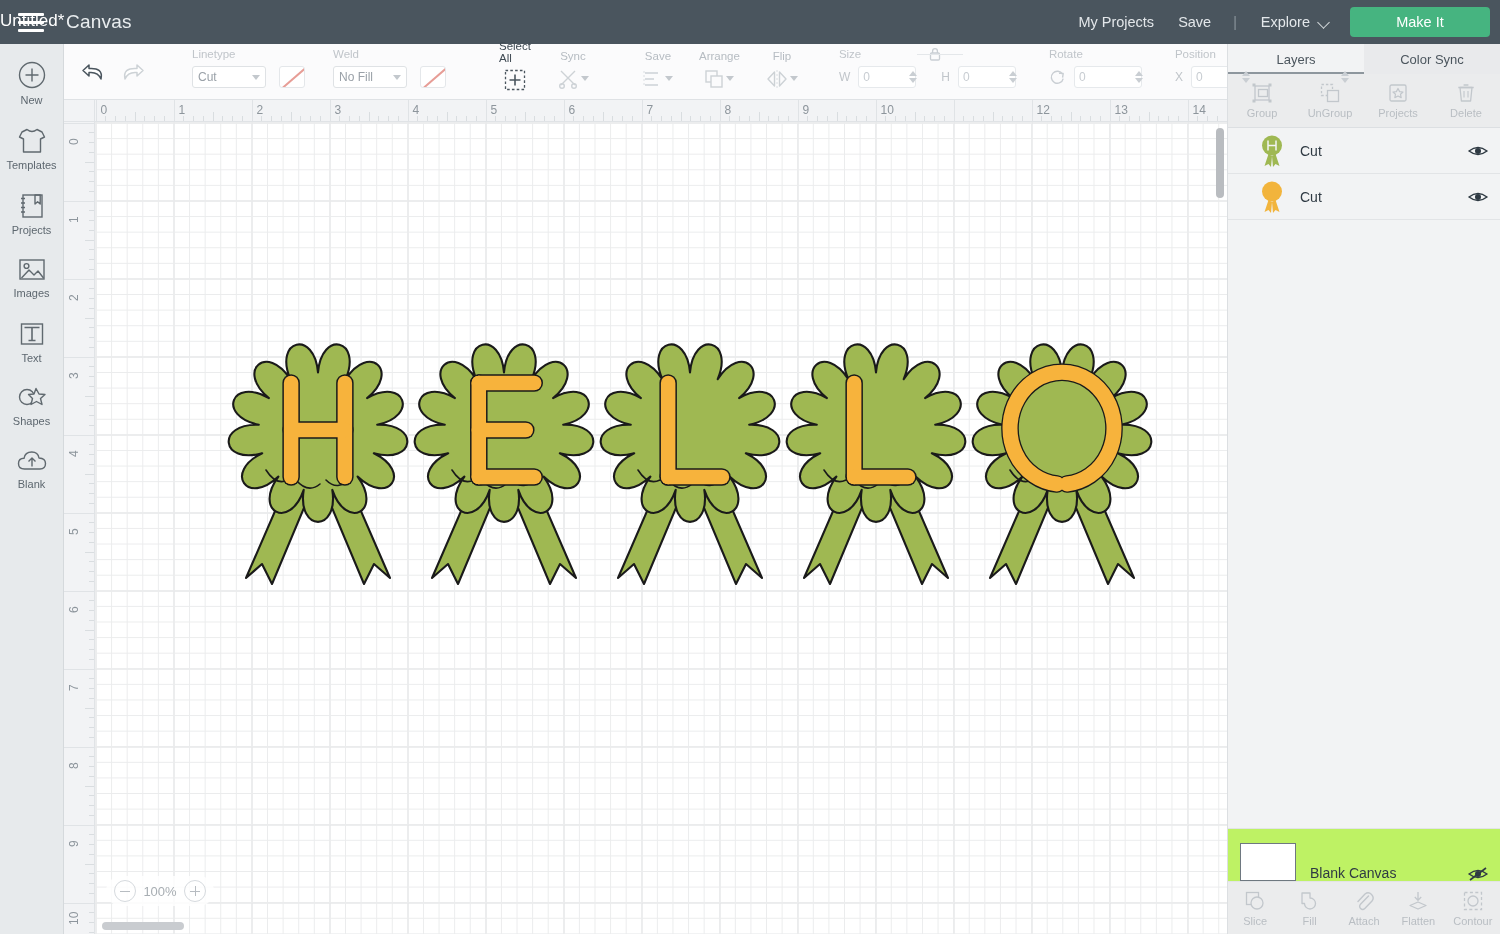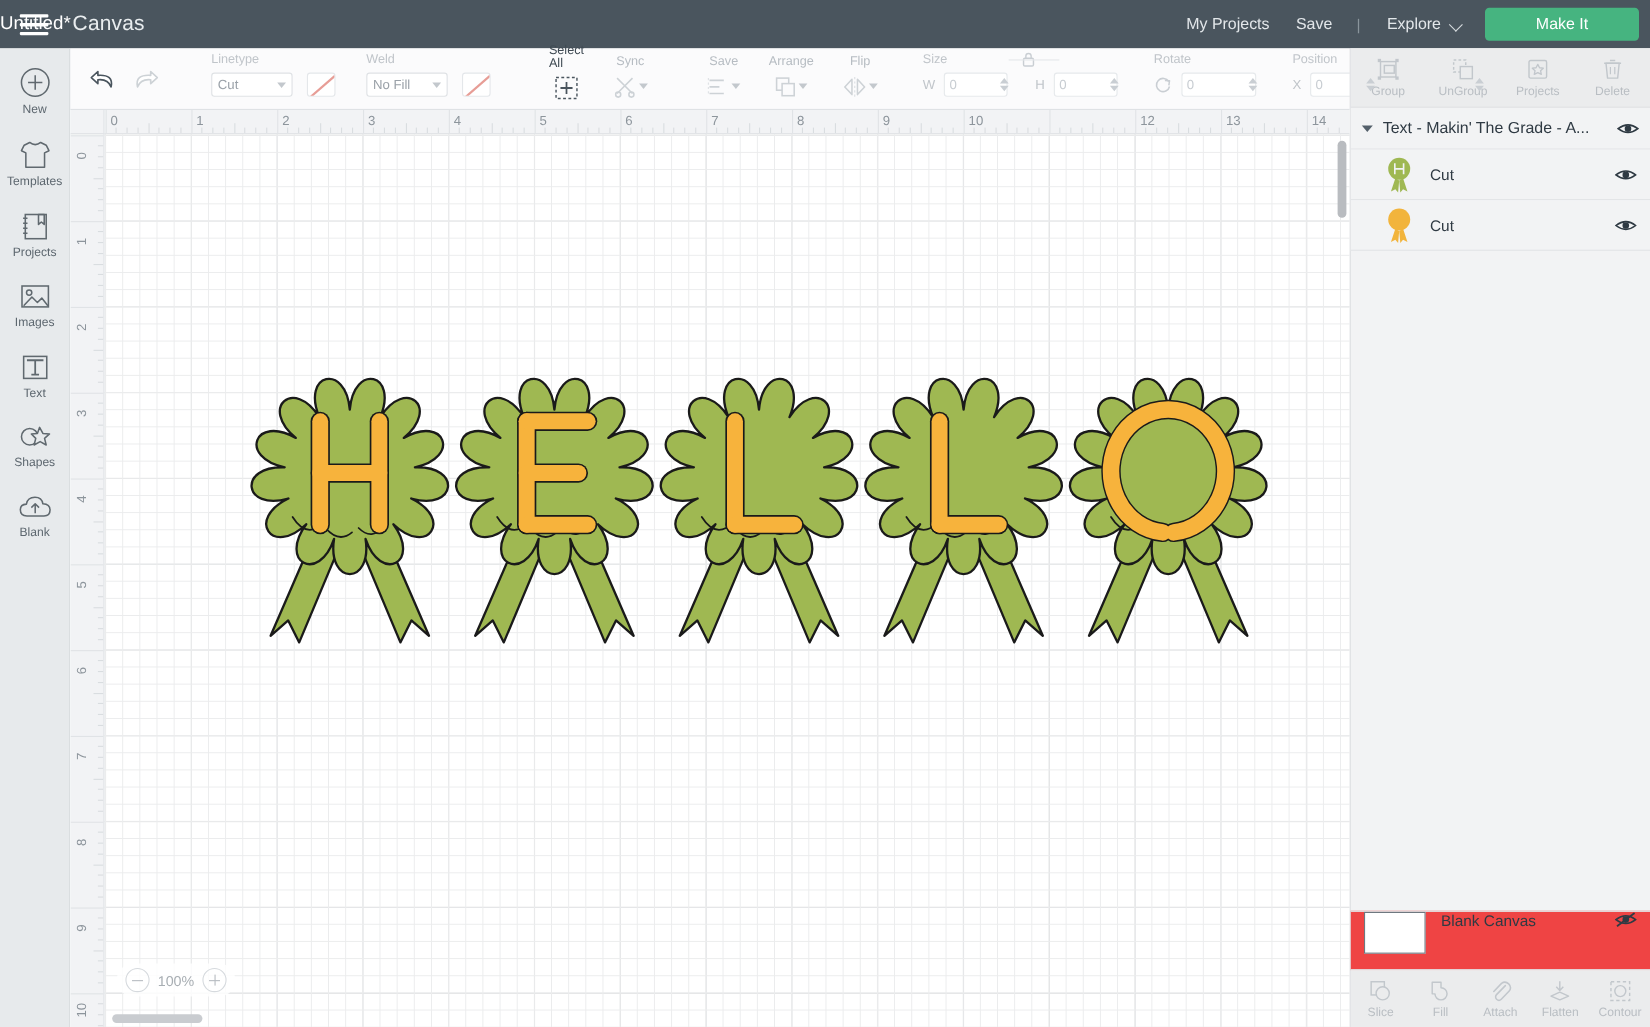--- a/index.html
+++ b/index.html
@@ -201,22 +201,22 @@
   }
   .layerrow {
     display: flex; align-items: center; height: 46px; padding: 0 12px 0 30px;
     border-bottom: 1px solid #e2e4e6; background: #f2f3f4; cursor: pointer;
   }
   .layerrow .thumb { width: 28px; height: 34px; flex: none; margin-right: 14px; }
   .layerrow .t { font-size: 14px; color: #2f3a43; flex: 1; }
   .eye { width: 20px; height: 14px; flex: none; cursor: pointer; }
   .blankrow {
     position: absolute; left: 0; right: 0; bottom: 52px; height: 54px;
-    display: flex; align-items: flex-start; padding: 0 12px;
-    background: #ef4444; border-top: 1px solid #e2e4e6; border-bottom: 1px solid #e2e4e6;
+    display: flex; align-items: flex-end; padding: 0 12px;
+    background: #bef264; border-top: 1px solid #e2e4e6; border-bottom: 1px solid #e2e4e6;
   }
   .blankrow .sw {
     width: 56px; height: 38px; background: #fff; border: 1.5px solid #6e7880;
     margin-right: 14px; flex: none;
   }
   .blankrow .t { font-size: 14px; color: #2f3a43; flex: 1; }
   .rbottom {
     position: absolute; left: 0; right: 0; bottom: 0; height: 52px;
     background: #ebeced; display: flex; align-items: center;
   }
@@ -797,20 +797,24 @@
     <div class="vscroll">
         <i></i>
       </div>
     <div class="hscroll">
         <i></i>
       </div>
   </div>
 
   <div class="rpanel">
 
+    <div class="rtabs">
+      <div class="rtab active">Layers</div>
+      <div class="rtab">Color Sync</div>
+    </div>
 
     <div class="rtools">
       <div class="rtool">
         <svg width="22" height="22" viewBox="0 0 22 22">
           <rect x="4" y="4" width="14" height="14" fill="none" stroke="#c2c7cc" stroke-width="1.3"></rect>
           <rect x="7.5" y="7.5" width="9" height="7" fill="none" stroke="#c2c7cc" stroke-width="1.3"></rect>
           <rect x="1.5" y="1.5" width="3" height="3" fill="#c2c7cc"></rect>
             <rect x="17.5" y="1.5" width="3" height="3" fill="#c2c7cc"></rect>
           <rect x="1.5" y="17.5" width="3" height="3" fill="#c2c7cc"></rect>
             <rect x="17.5" y="17.5" width="3" height="3" fill="#c2c7cc"></rect>
@@ -834,28 +838,20 @@
       <div class="rtool">
         <svg width="22" height="22" viewBox="0 0 22 22">
           <path d="M5 5.5 L6.4 19 h9.2 L17 5.5 Z" fill="none" stroke="#c2c7cc" stroke-width="1.3" stroke-linejoin="round"></path>
           <path d="M3.3 5.5h15.4M8.6 3h4.8" stroke="#c2c7cc" stroke-width="1.3"></path>
           <path d="M9 9v6.5M13 9v6.5" stroke="#c2c7cc" stroke-width="1.1"></path>
         </svg>
         <div class="lbl">Delete</div>
       </div>
     </div>
 
-    <div class="layerhdr">
-      <span class="tri"></span>
-      <span class="t">Text - Makin' The Grade - A...</span>
-      <svg class="eye" viewBox="0 0 20 14">
-        <path d="M1 7 Q10 0 19 7 Q10 14 1 7 Z" fill="none" stroke="#2f3a43" stroke-width="1.4"></path>
-        <circle cx="10" cy="7" r="3" fill="#2f3a43"></circle>
-      </svg>
-    </div>
 
     <div class="layerrow">
       <svg class="thumb" viewBox="0 0 28 34">
         <path d="M10.5 20 L6.5 32 L10.5 30 L13 33 L14 22 Z" fill="#9fb852"></path>
         <path d="M17.5 20 L21.5 32 L17.5 30 L15 33 L14 22 Z" fill="#9fb852"></path>
         <circle cx="14" cy="11.5" r="10" fill="#9fb852"></circle>
         <path d="M10 6.5v10M18 6.5v10M10 11.5h8" stroke="#f2f3f4" stroke-width="1.5" fill="none"></path>
       </svg>
       <span class="t">Cut</span>
       <svg class="eye" viewBox="0 0 20 14">

